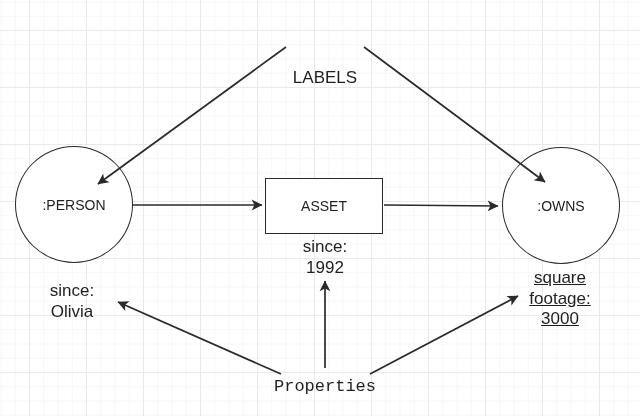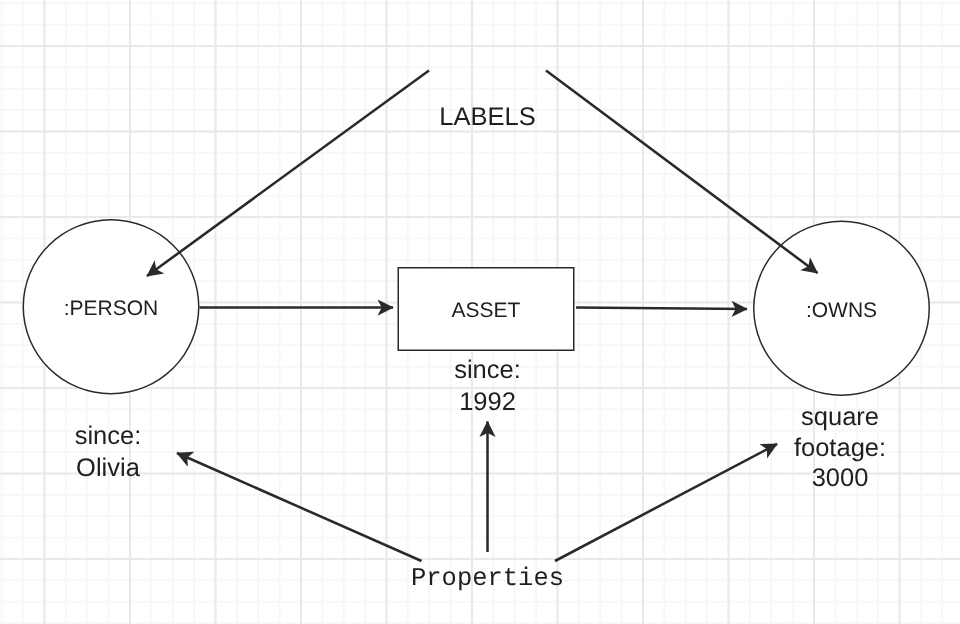--- a/index.html
+++ b/index.html
@@ -81,19 +81,19 @@
   </svg>
 
   <div class="txt" style="left:325px; top:24px;margin-top:44px;">LABELS</div>
 
   <div class="txt" style="left:325px; top:237px;">since:
 1992</div>
 
   <div class="txt" style="left:72px; top:281px;">since:
 Olivia</div>
 
-  <div class="txt" style="left:560px; top:268px;">square
+  <div class="txt" style="left:560px; top:268px;text-decoration:underline;">square
 footage:
 3000</div>
 
   <div class="txt" style="left:325px; top:377px;font-family:Liberation Mono, monospace;">Properties</div>
 
 </div>
 
 </body></html>

